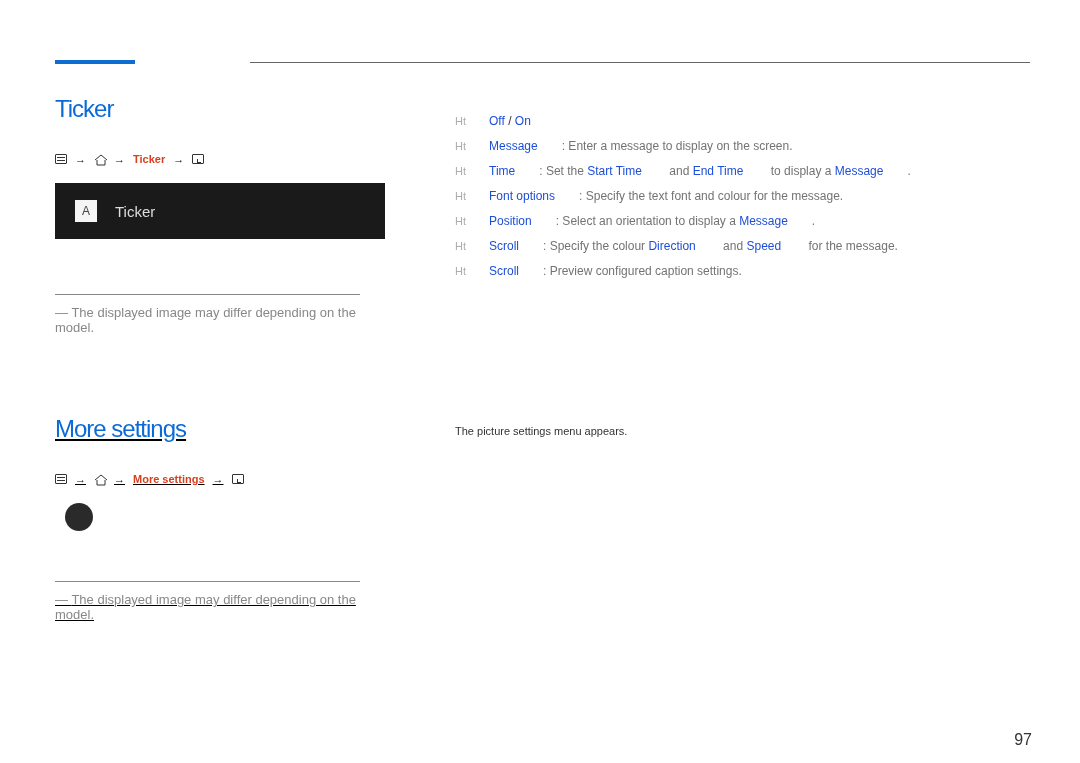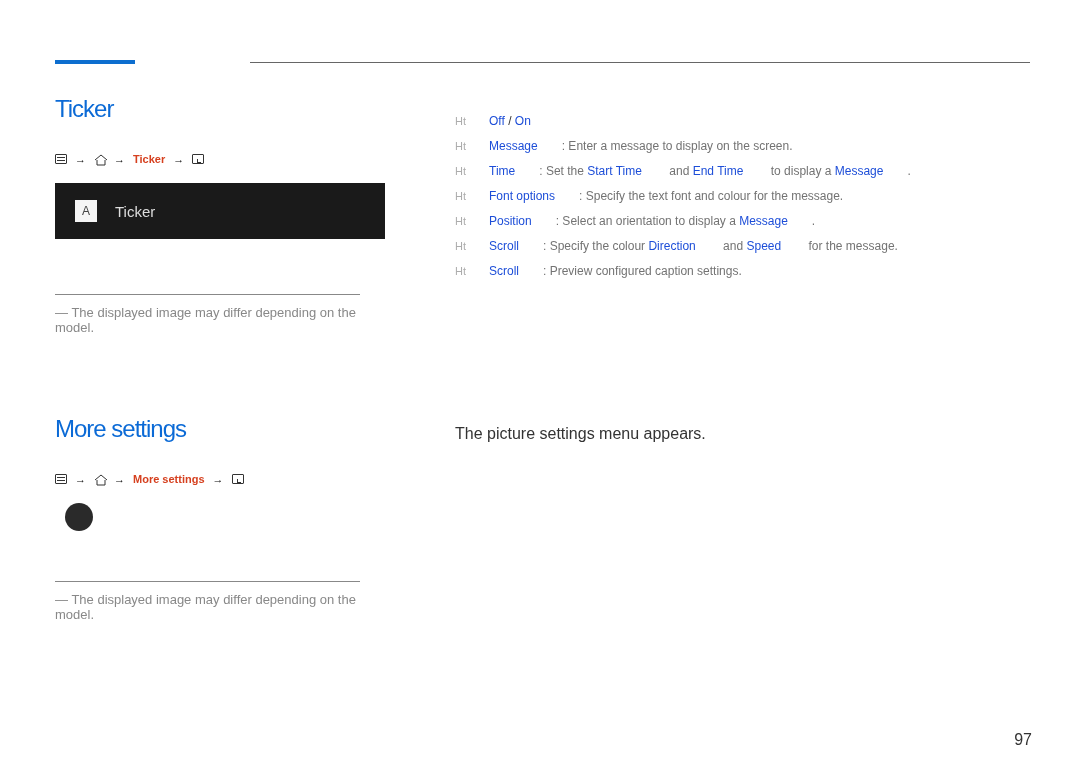--- a/index.html
+++ b/index.html
@@ -30,20 +30,21 @@
     position: absolute;
     left: 55px;
     top: 95px;
     width: 330px;
   }
   .left-col2 {
     position: absolute;
     left: 55px;
     top: 415px;
     width: 330px;
+    text-decoration: underline;
   }
   .section-title {
     font-size: 24px;
     font-weight: 400;
     color: #0b6ad6;
     letter-spacing: -1px;
     margin-bottom: 30px;
   }
   .path-line {
     display: flex;
@@ -151,21 +152,21 @@
     right: 50px;
     font-size: 12px;
     color: #333;
     line-height: 1.5;
   }
   .right-col2 {
     position: absolute;
     left: 455px;
     top: 425px;
     right: 50px;
-    font-size: 16px;
+    font-size: 11px;
     color: #333;
   }
   .bullets { margin-top: 12px; }
   .bullet-row {
     display: flex;
     align-items: baseline;
     gap: 16px;
     margin-bottom: 7px;
     font-size: 12px;
   }

